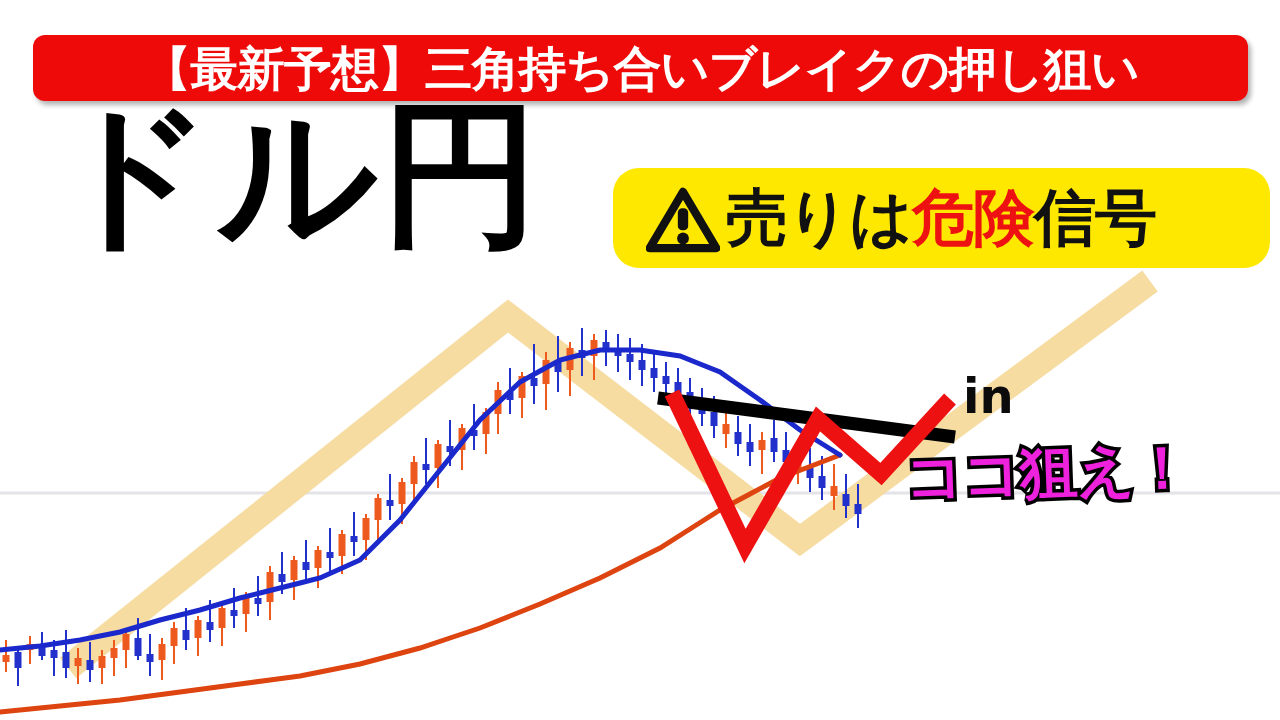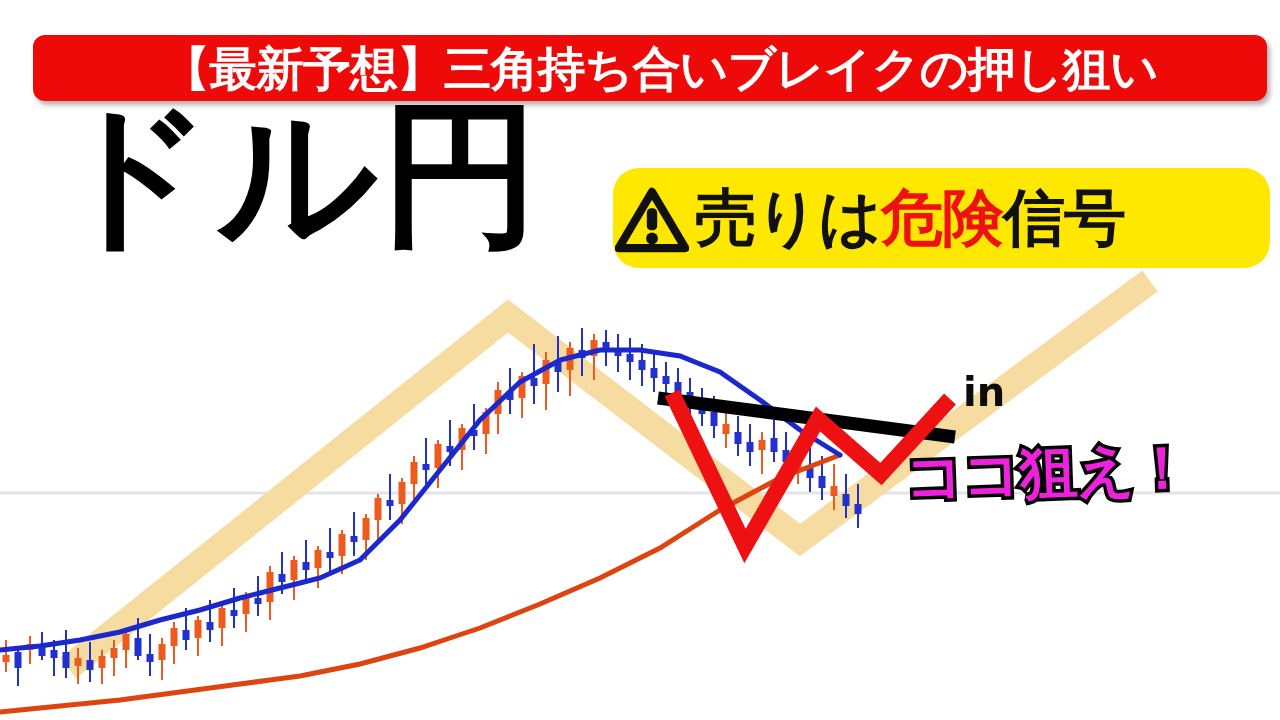--- a/index.html
+++ b/index.html
@@ -31,21 +31,20 @@
     left: 33px;
     top: 35px;
     width: 1215px;
     height: 66px;
     background: #ef0a0a;
     border-radius: 12px;
     box-shadow: 3px 4px 5px rgba(0,0,0,0.30);
     display: flex;
     align-items: center;
     justify-content: center;
-    padding-left: 19px;
   }
   #headline-banner .txt {
     color: #ffffff;
     font-size: 47px;
     font-weight: bold;
     letter-spacing: -1px;
     white-space: nowrap;
     transform: scaleX(1.02);
     line-height: 1;
   }
@@ -68,21 +67,21 @@
   #warning-pill {
     position: absolute;
     left: 613px;
     top: 168px;
     width: 657px;
     height: 100px;
     background: #ffe800;
     border-radius: 26px;
     display: flex;
     align-items: center;
-    padding-left: 2px;
+    padding-left: 33px;
     box-sizing: border-box;
   }
   #warning-pill .wicon {
     width: 74px;
     height: 66px;
     flex: 0 0 auto;
     margin-right: 6px;
     margin-top: 4px;
   }
   #warning-pill .wtext {
@@ -93,21 +92,21 @@
     letter-spacing: -1px;
   }
   #warning-pill .seg-black { color: #111111; }
   #warning-pill .seg-red { color: #ee1111; }
 
   
   #in-label {
     position: absolute;
     left: 963px;
     top: 372px;
-    font-size: 40px;
+    font-size: 48px;
     font-weight: bold;
     color: #0b0b0b;
     line-height: 1;
   }
 
   #koko-label {
     position: absolute;
     left: 905px;
     top: 443px;
     font-size: 58px;

